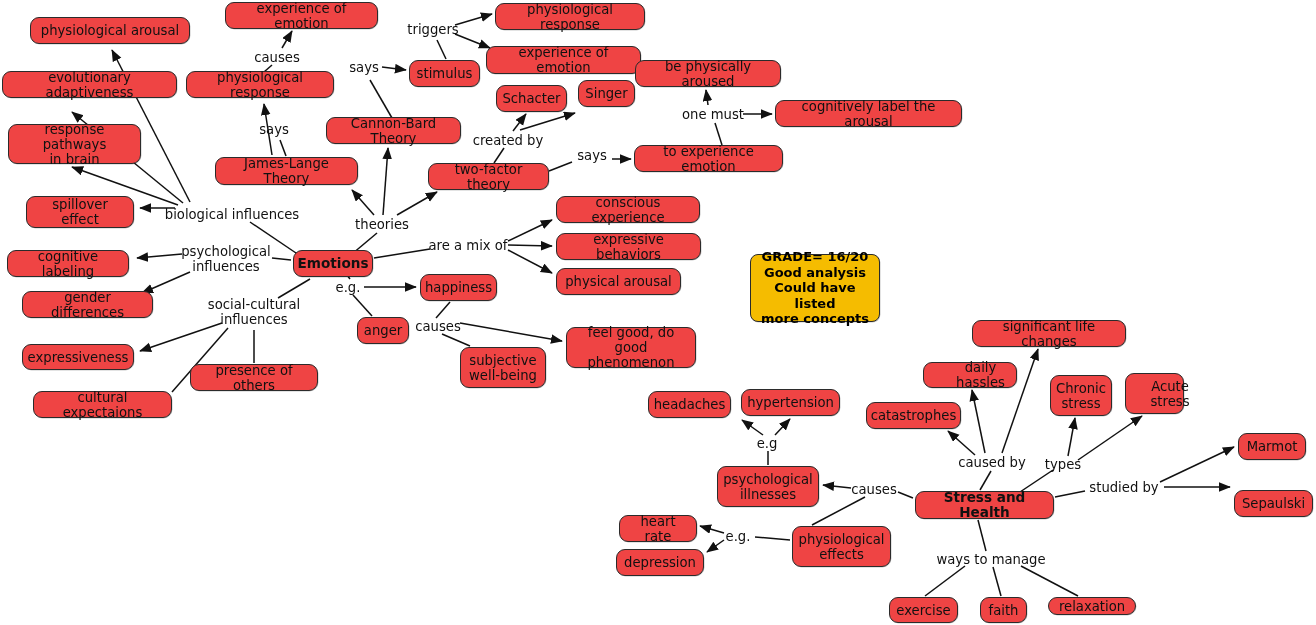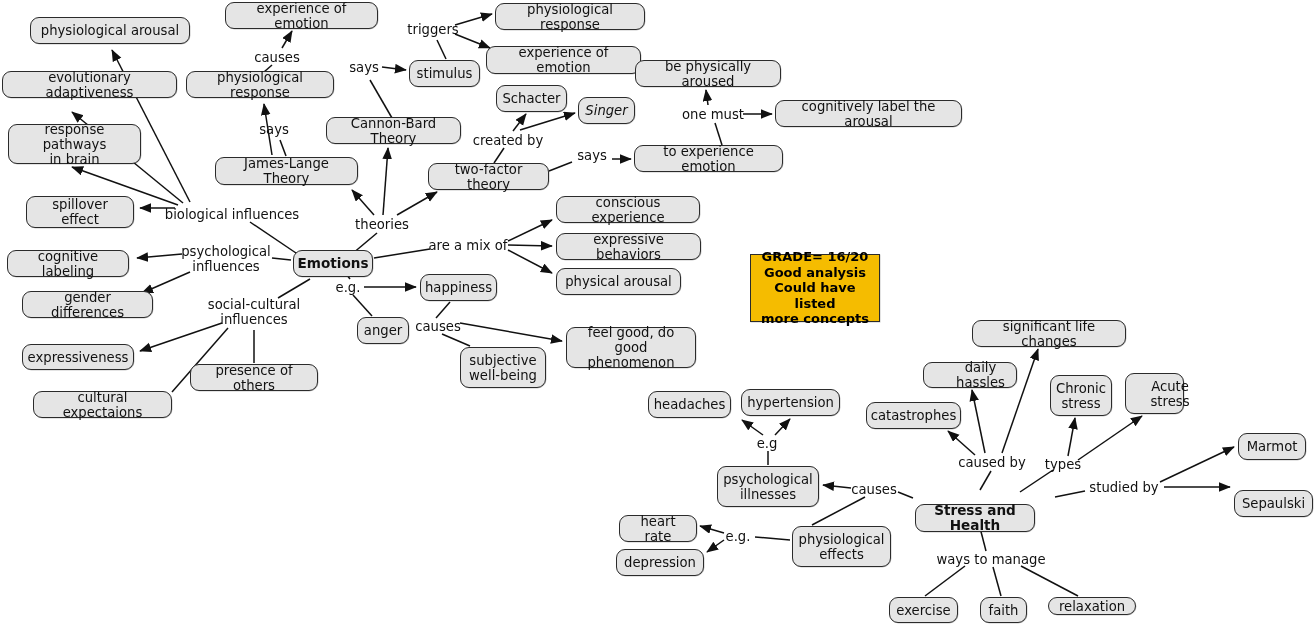--- a/index.html
+++ b/index.html
@@ -2,39 +2,39 @@
 <html><head>
 <meta charset="utf-8">
 <style>
   html,body{margin:0;padding:0;background:#ffffff;}
   body{font-family:"DejaVu Sans","Liberation Sans",sans-serif;}
   #map{position:relative;width:1316px;height:625px;background:#ffffff;overflow:hidden;}
   #edges{position:absolute;left:0;top:0;width:1316px;height:625px;}
   .node{
     position:absolute;
     box-sizing:border-box;
-    background:#e5e5e5;
+    background:#ef4444;
     border:1.4px solid #2b2b2b;
     border-radius:9px;
     color:#111111;
     font-size:13.2px;
     line-height:15px;
     text-align:center;
     display:flex;
     align-items:center;
     justify-content:center;
     padding:3px 8px;
     white-space:pre-line;
     box-shadow:0.5px 0.5px 0 rgba(0,0,0,0.22);
   }
   .node.hub{font-weight:bold;font-size:13.6px;}
   .node.grade{
     background:#f5bc00;
     border:1.5px solid #2b2b2b;
-    border-radius:0;
+    border-radius:8px;
     font-weight:bold;
     font-size:13px;
     line-height:15.5px;
     color:#000000;
   }
   .lbl{
     position:absolute;
     font-size:13.2px;
     line-height:15px;
     color:#111111;
@@ -152,21 +152,21 @@
       <div class="node" style="left: 225px; top: 2px; width: 153px; height: 27px;">experience of emotion</div>
       <div class="node" style="left: 495px; top: 3px; width: 150px; height: 27px;">physiological response</div>
       <div class="node" style="left: 2px; top: 71px; width: 175px; height: 27px;">evolutionary adaptiveness</div>
       <div class="node" style="left: 186px; top: 71px; width: 148px; height: 27px;">physiological response</div>
       <div class="node" style="left: 409px; top: 60px; width: 71px; height: 27px;">stimulus</div>
       <div class="node" style="left: 486px; top: 46px; width: 155px; height: 28px;">experience of emotion</div>
       <div class="node" style="left: 635px; top: 60px; width: 146px; height: 27px;">be physically aroused</div>
       <div class="node" style="left: 8px; top: 124px; width: 133px; height: 40px;">response pathways
 in brain</div>
       <div class="node" style="left: 496px; top: 85px; width: 71px; height: 27px;">Schacter</div>
-      <div class="node" style="left: 578px; top: 97px; width: 57px; height: 27px; font-style: italic;">Singer</div>
+      <div class="node" style="left: 578px; top: 80px; width: 57px; height: 27px;">Singer</div>
       <div class="node" style="left: 775px; top: 100px; width: 187px; height: 27px;">cognitively label the arousal</div>
       <div class="node" style="left: 326px; top: 117px; width: 135px; height: 27px;">Cannon-Bard Theory</div>
       <div class="node" style="left: 215px; top: 157px; width: 143px; height: 28px;">James-Lange Theory</div>
       <div class="node" style="left: 428px; top: 163px; width: 121px; height: 27px;">two-factor theory</div>
       <div class="node" style="left: 634px; top: 145px; width: 149px; height: 27px;">to experience emotion</div>
       <div class="node" style="left: 26px; top: 196px; width: 108px; height: 32px;">spillover effect</div>
       <div class="node" style="left: 556px; top: 196px; width: 144px; height: 27px;">conscious experience</div>
       <div class="node" style="left: 7px; top: 250px; width: 122px; height: 27px;">cognitive labeling</div>
       <div class="node hub" style="left: 293px; top: 250px; width: 80px; height: 27px;">Emotions</div>
       <div class="node" style="left: 556px; top: 233px; width: 145px; height: 27px;">expressive behaviors</div>
@@ -187,21 +187,21 @@
 stress</div>
       <div class="node" style="left: 1125px; top: 373px; width: 59px; height: 41px; padding-left: 39px;">Acute
 stress</div>
       <div class="node" style="left: 648px; top: 391px; width: 83px; height: 27px;">headaches</div>
       <div class="node" style="left: 741px; top: 389px; width: 99px; height: 27px;">hypertension</div>
       <div class="node" style="left: 866px; top: 402px; width: 95px; height: 27px;">catastrophes</div>
       <div class="node" style="left: 1238px; top: 433px; width: 68px; height: 27px;">Marmot</div>
       <div class="node" style="left: 1234px; top: 490px; width: 79px; height: 27px;">Sepaulski</div>
       <div class="node" style="left: 717px; top: 466px; width: 102px; height: 41px;">psychological
 illnesses</div>
-      <div class="node hub" style="left: 915px; top: 504px; width: 120px; height: 28px; text-align: center;">Stress and Health</div>
+      <div class="node hub" style="left: 915px; top: 491px; width: 139px; height: 28px; text-align: center;">Stress and Health</div>
       <div class="node" style="left: 619px; top: 515px; width: 78px; height: 27px;">heart rate</div>
       <div class="node" style="left: 792px; top: 526px; width: 99px; height: 41px;">physiological
 effects</div>
       <div class="node" style="left: 616px; top: 549px; width: 88px; height: 27px;">depression</div>
       <div class="node" style="left: 889px; top: 597px; width: 69px; height: 26px;">exercise</div>
       <div class="node" style="left: 980px; top: 597px; width: 47px; height: 26px;">faith</div>
       <div class="node" style="left: 1048px; top: 597px; width: 88px; height: 18px;">relaxation</div>
     </div>
   <div id="labels-layer">
       <div class="lbl" style="left: 277px; top: 57px;">causes</div>

